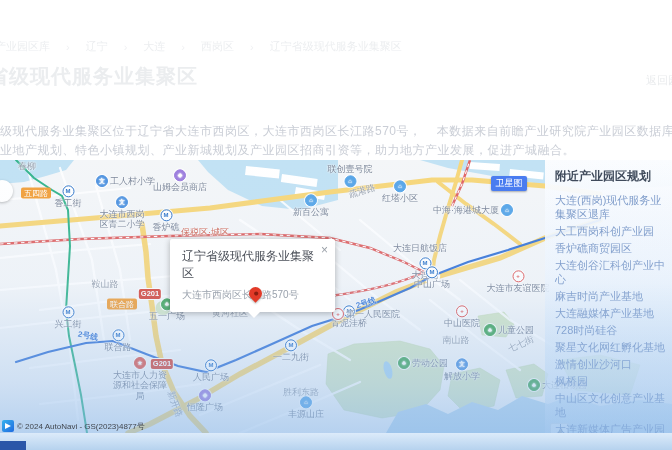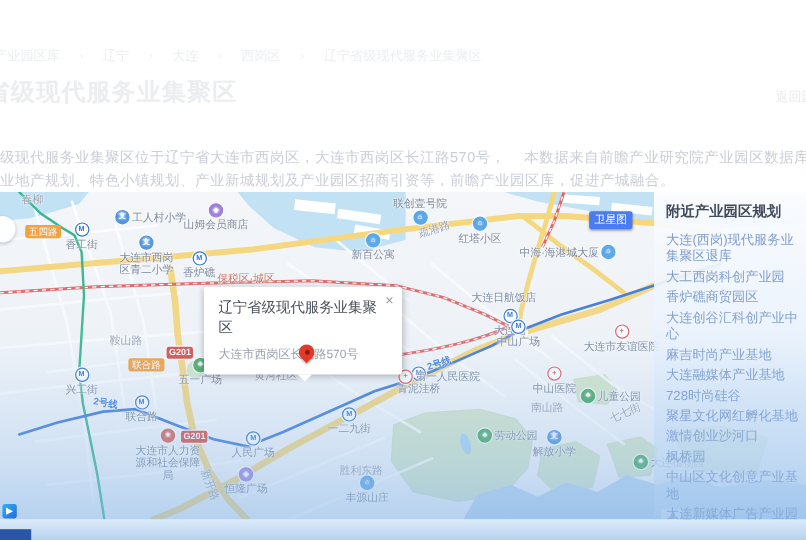--- a/index.html
+++ b/index.html
@@ -85,21 +85,21 @@
       <span class="sep">›</span>
       <span>大连</span>
       <span class="sep">›</span>
       <span>西岗区</span>
       <span class="sep">›</span>
       <span>辽宁省级现代服务业集聚区</span>
     </nav>
   <h1 class="page-title">辽宁省级现代服务业集聚区</h1>
   <a class="back-link">返回园区</a>
   <p class="desc l1">级现代服务业集聚区位于辽宁省大连市西岗区，大连市西岗区长江路570号，    本数据来自前瞻产业研究院产业园区数据库，前瞻产业研究院20年持续聚焦全国细分产业研究，产业规</p>
-  <p class="desc l2">业地产规划、特色小镇规划、产业新城规划及产业园区招商引资等，前瞻产业园区库，促进产城融合。</p>
+  <p class="desc l2">业地产规划、特色小镇规划、产业新城规划及产业园区招商引资等，助力地方产业发展，促进产城融合。</p>
 
   <div class="map">
     <svg width="672" height="273" viewBox="0 0 672 273">
       <rect width="672" height="273" fill="#f4f6f8"></rect>
 
       <g fill="#d4e6c8" stroke="#c4dab4" stroke-width="0.5">
         <path d="M328,194 L354,184 L400,181 L430,189 L444,206 L440,230 L420,252 L382,258 L344,250 L326,224 Z"></path>
         <path d="M452,214 L480,208 L500,220 L494,246 L464,252 L448,236 Z"></path>
         <path d="M506,210 L534,204 L548,214 L542,236 L516,238 Z"></path>
         <path d="M478,156 L504,152 L514,164 L506,177 L482,175 Z"></path>
@@ -297,20 +297,21 @@
         <span class="txt">大连植物园</span>
       </div>
     </div>
 
   <div class="circle-btn"></div>
   <div class="sat-btn">卫星图</div>
   <div class="zoom-ctl">◢</div>
 
   <div class="attrib">
     <span class="amap-logo"></span>
+    <span class="txt">© 2024 AutoNavi - GS(2023)4877号</span>
   </div>
 
   <div class="sidebar">
     <h3>附近产业园区规划</h3>
     <ul class="park-list">
         <li>大连(西岗)现代服务业集聚区退库</li>
         <li>大工西岗科创产业园</li>
         <li>香炉礁商贸园区</li>
         <li>大连创谷汇科创产业中心</li>
         <li>麻吉时尚产业基地</li>

